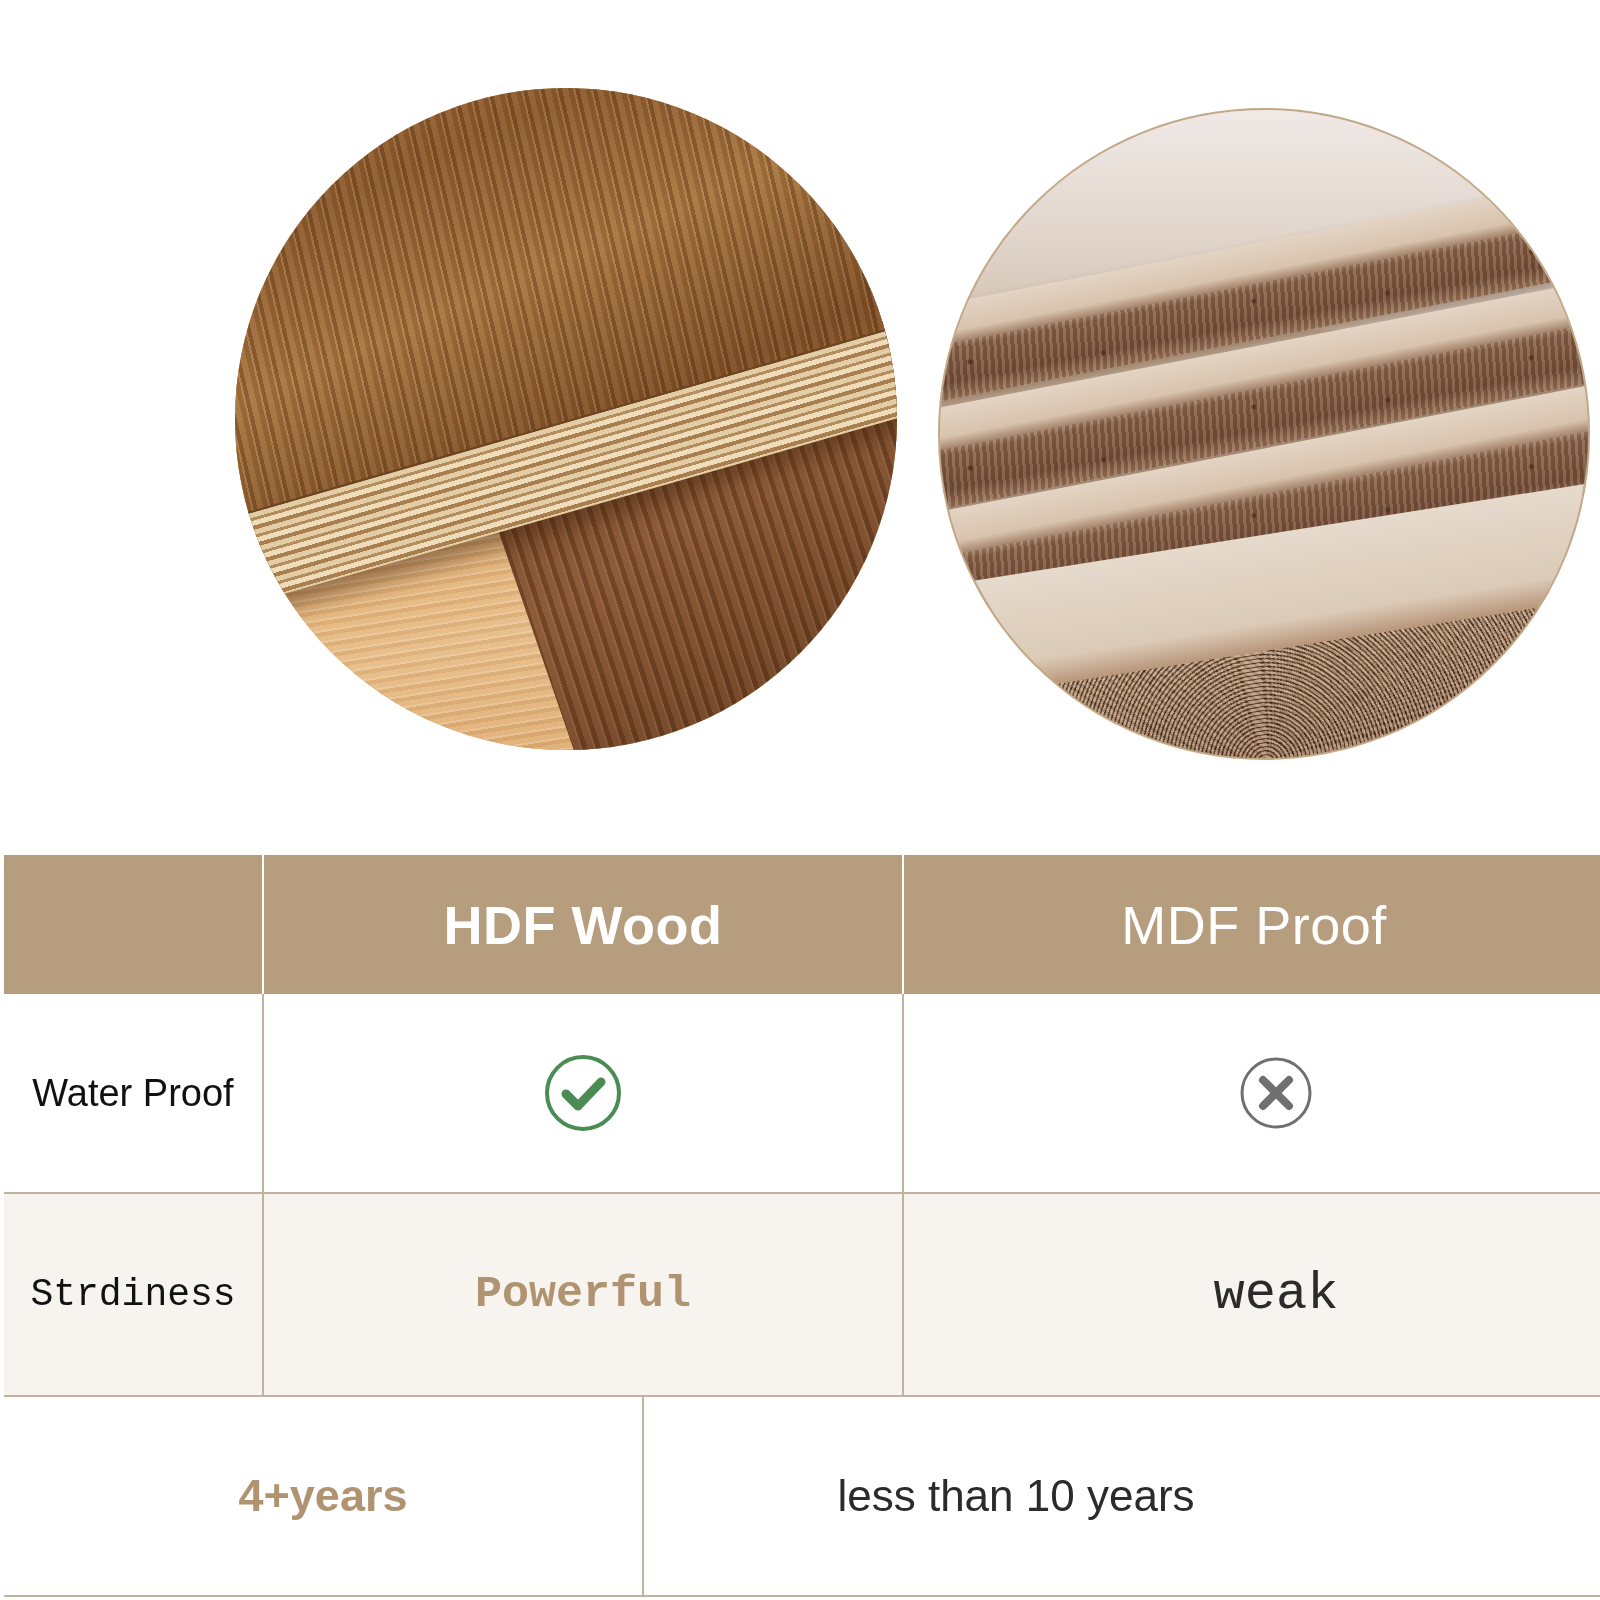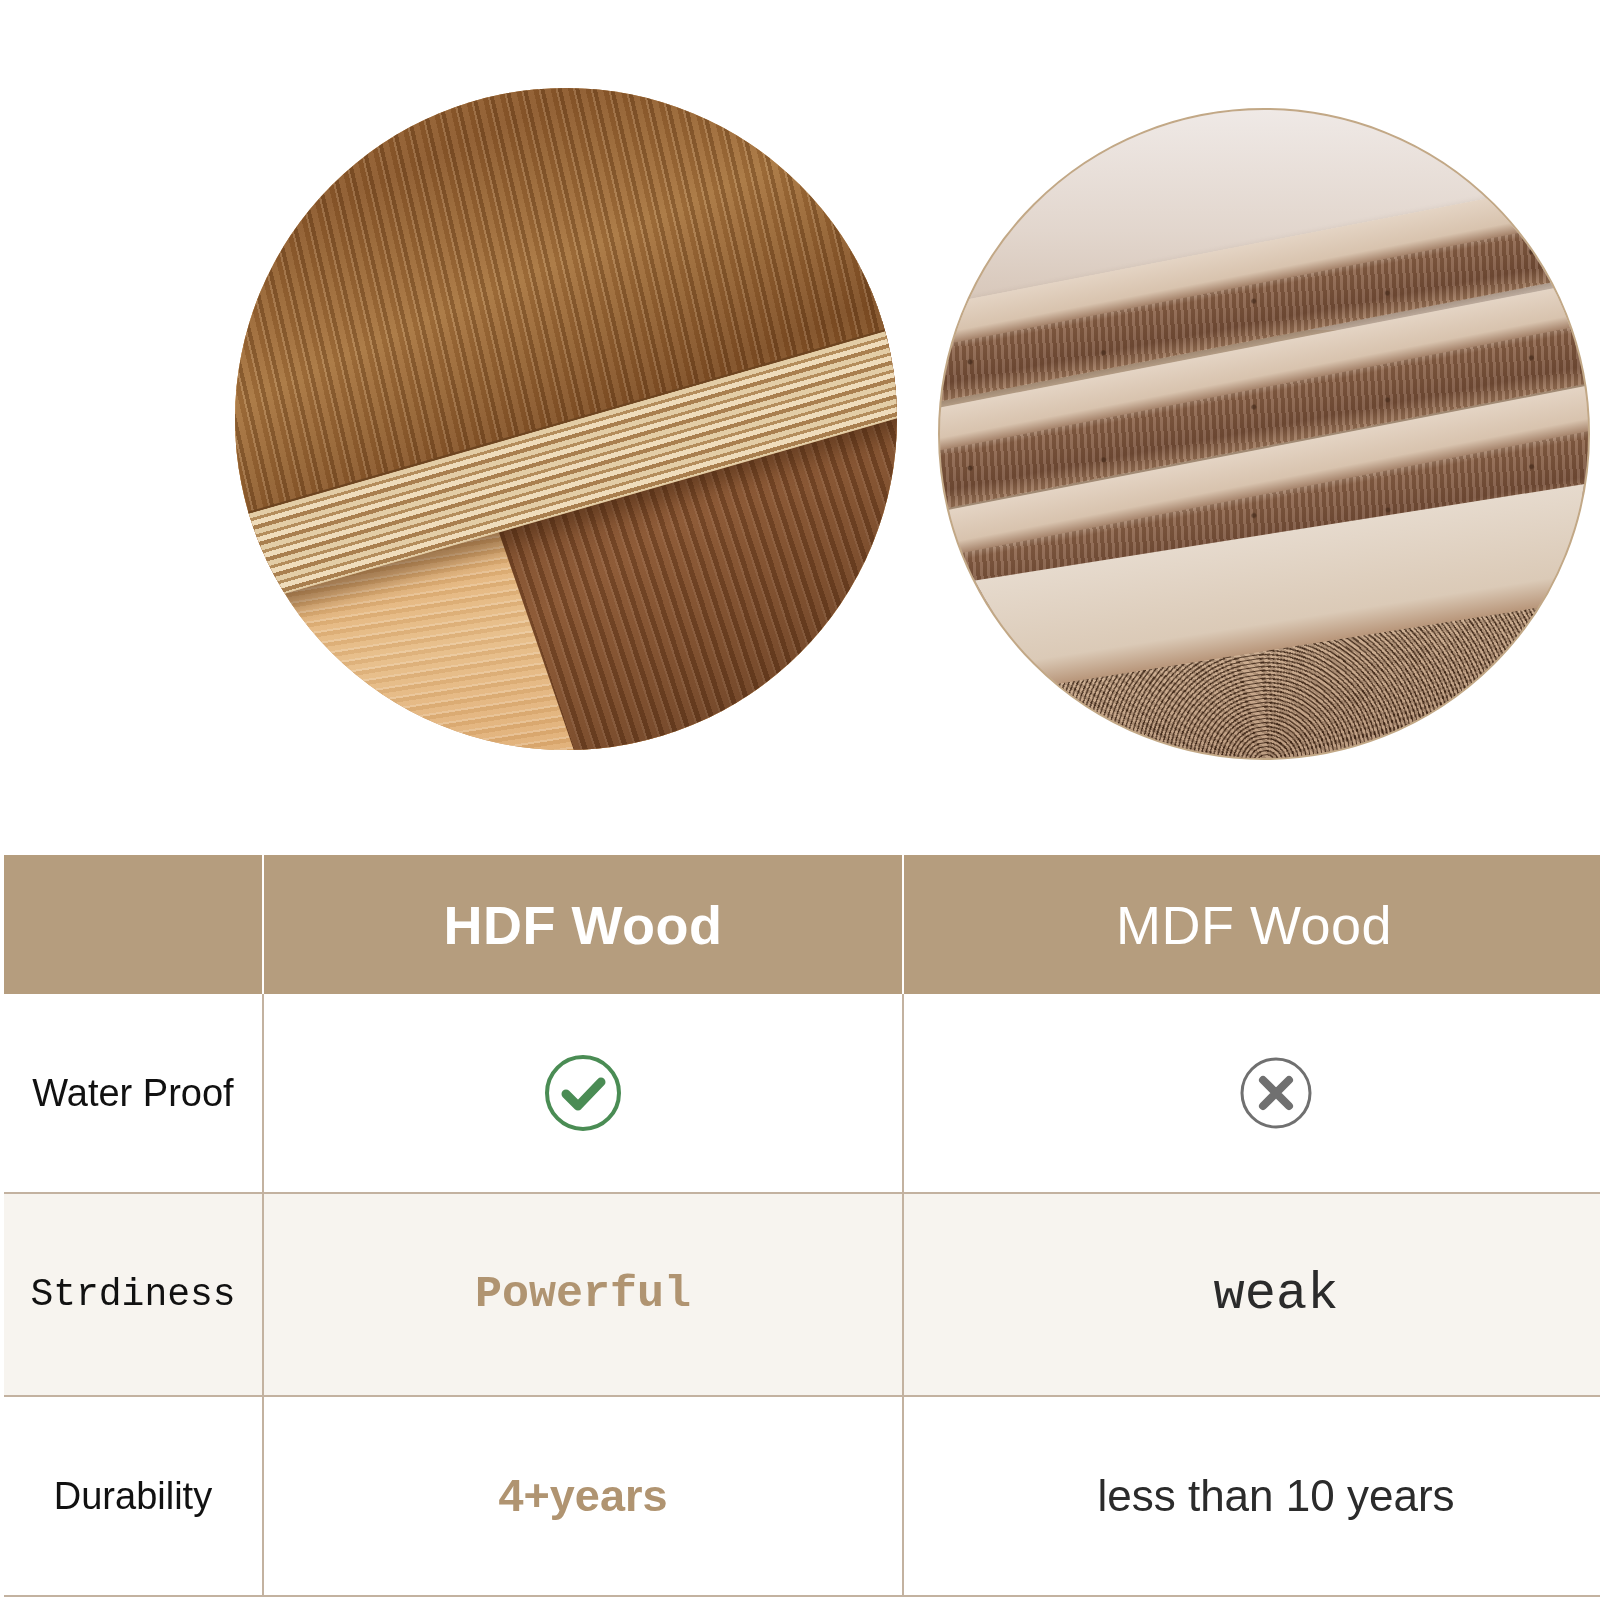--- a/index.html
+++ b/index.html
@@ -192,21 +192,21 @@
   </div>
 
   <div class="table">
 
     <div class="trow thead">
       <div class="tcell col-label"></div>
       <div class="tcell col-hdf">
         <span class="hdr-hdf">HDF Wood</span>
       </div>
       <div class="tcell col-mdf">
-        <span class="hdr-mdf">MDF Wood</span>
+        <span class="hdr-mdf">MDF Proof</span>
       </div>
     </div>
 
     <div class="trow body-row row-white">
       <div class="tcell col-label">
         <span class="label-text">Water Proof</span>
       </div>
       <div class="tcell col-hdf">
         <span>
           <svg class="icon-ok" width="84" height="84" viewBox="0 0 84 84">
@@ -231,23 +231,20 @@
       </div>
       <div class="tcell col-hdf">
         <span class="val-accent">Powerful</span>
       </div>
       <div class="tcell col-mdf">
         <span class="val-plain">weak</span>
       </div>
     </div>
 
     <div class="trow body-row row-white">
-      <div class="tcell col-label">
-        <span class="label-text">Durability</span>
-      </div>
       <div class="tcell col-hdf">
         <span class="val-accent">4+years</span>
       </div>
       <div class="tcell col-mdf">
         <span class="val-plain-sm">less than 10 years</span>
       </div>
     </div>
 
   </div>
 </div>

